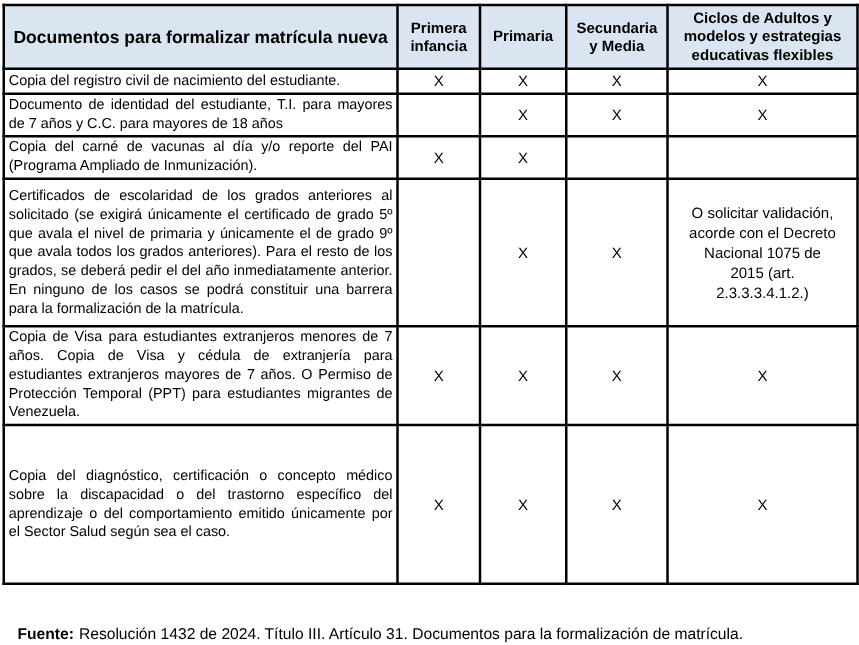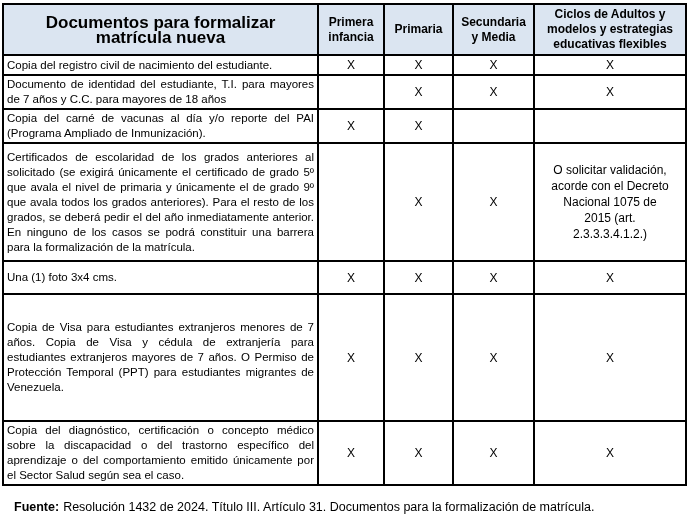--- a/index.html
+++ b/index.html
@@ -24,21 +24,21 @@
   thead tr { height: 47px; }
   th {
     background: var(--header-bg, #dbe5f1);
     font-weight: bold;
     font-size: 12px;
     line-height: 15px;
     text-align: center;
     vertical-align: middle;
     padding: 2px 3px;
   }
-  th.doc-col { font-size: 17px; }
+  th.doc-col { font-size: 14px; }
 
   td.doc {
     font-size: 11.5px;
     line-height: 15px;
     text-align: justify;
     text-justify: inter-word;
     vertical-align: middle;
     padding: 1px 3px;
   }
   td.mark {
@@ -118,27 +118,20 @@
           <td class="mark"></td>
         </tr>
         <tr>
           <td class="doc">Certificados de escolaridad de los grados anteriores al solicitado (se exigirá únicamente el certificado de grado 5º que avala el nivel de primaria y únicamente el de grado 9º que avala todos los grados anteriores). Para el resto de los grados, se deberá pedir el del año inmediatamente anterior. En ninguno de los casos se podrá constituir una barrera para la formalización de la matrícula.</td>
           <td class="mark"></td>
           <td class="mark">X</td>
           <td class="mark">X</td>
           <td class="note">O solicitar validación, acorde con el Decreto Nacional 1075 de 2015 (art. 2.3.3.3.4.1.2.)</td>
         </tr>
         <tr>
-          <td class="doc">Una (1) foto 3x4 cms.</td>
-          <td class="mark">X</td>
-          <td class="mark">X</td>
-          <td class="mark">X</td>
-          <td class="mark">X</td>
-        </tr>
-        <tr>
           <td class="doc">Copia de Visa para estudiantes extranjeros menores de 7 años. Copia de Visa y cédula de extranjería para estudiantes extranjeros mayores de 7 años. O Permiso de Protección Temporal (PPT) para estudiantes migrantes de Venezuela.</td>
           <td class="mark">X</td>
           <td class="mark">X</td>
           <td class="mark">X</td>
           <td class="mark">X</td>
         </tr>
         <tr>
           <td class="doc">Copia del diagnóstico, certificación o concepto médico sobre la discapacidad o del trastorno específico del aprendizaje o del comportamiento emitido únicamente por el Sector Salud según sea el caso.</td>
           <td class="mark">X</td>
           <td class="mark">X</td>

